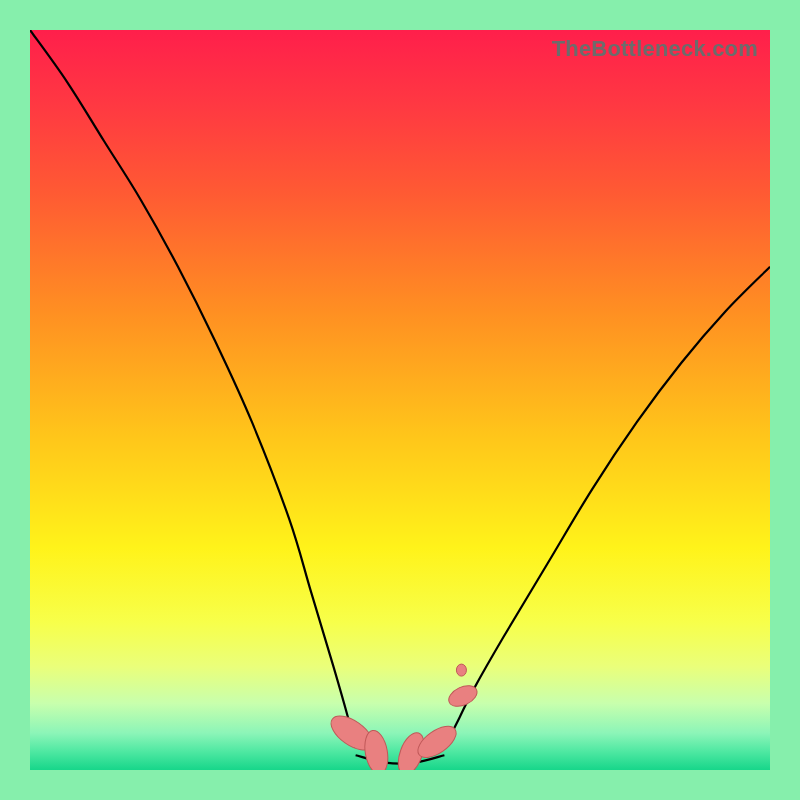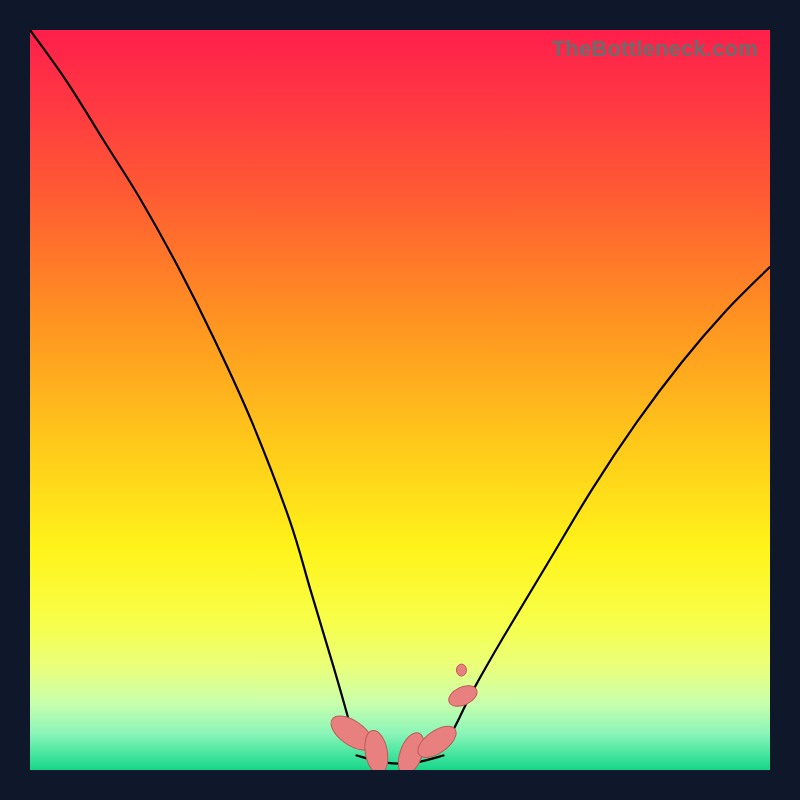--- a/index.html
+++ b/index.html
@@ -10,21 +10,21 @@
     background: #000;
     overflow: hidden;
     font-family: Arial, Helvetica, sans-serif;
   }
   .frame {
     position: absolute;
     top: 0;
     left: 0;
     width: 800px;
     height: 800px;
-    background: #0f172a;
+    background: #86efac;
   }
   .plot-area {
     position: absolute;
     left: 30px;
     top: 30px;
     width: 740px;
     height: 740px;
   }
   .gradient {
     position: absolute;

